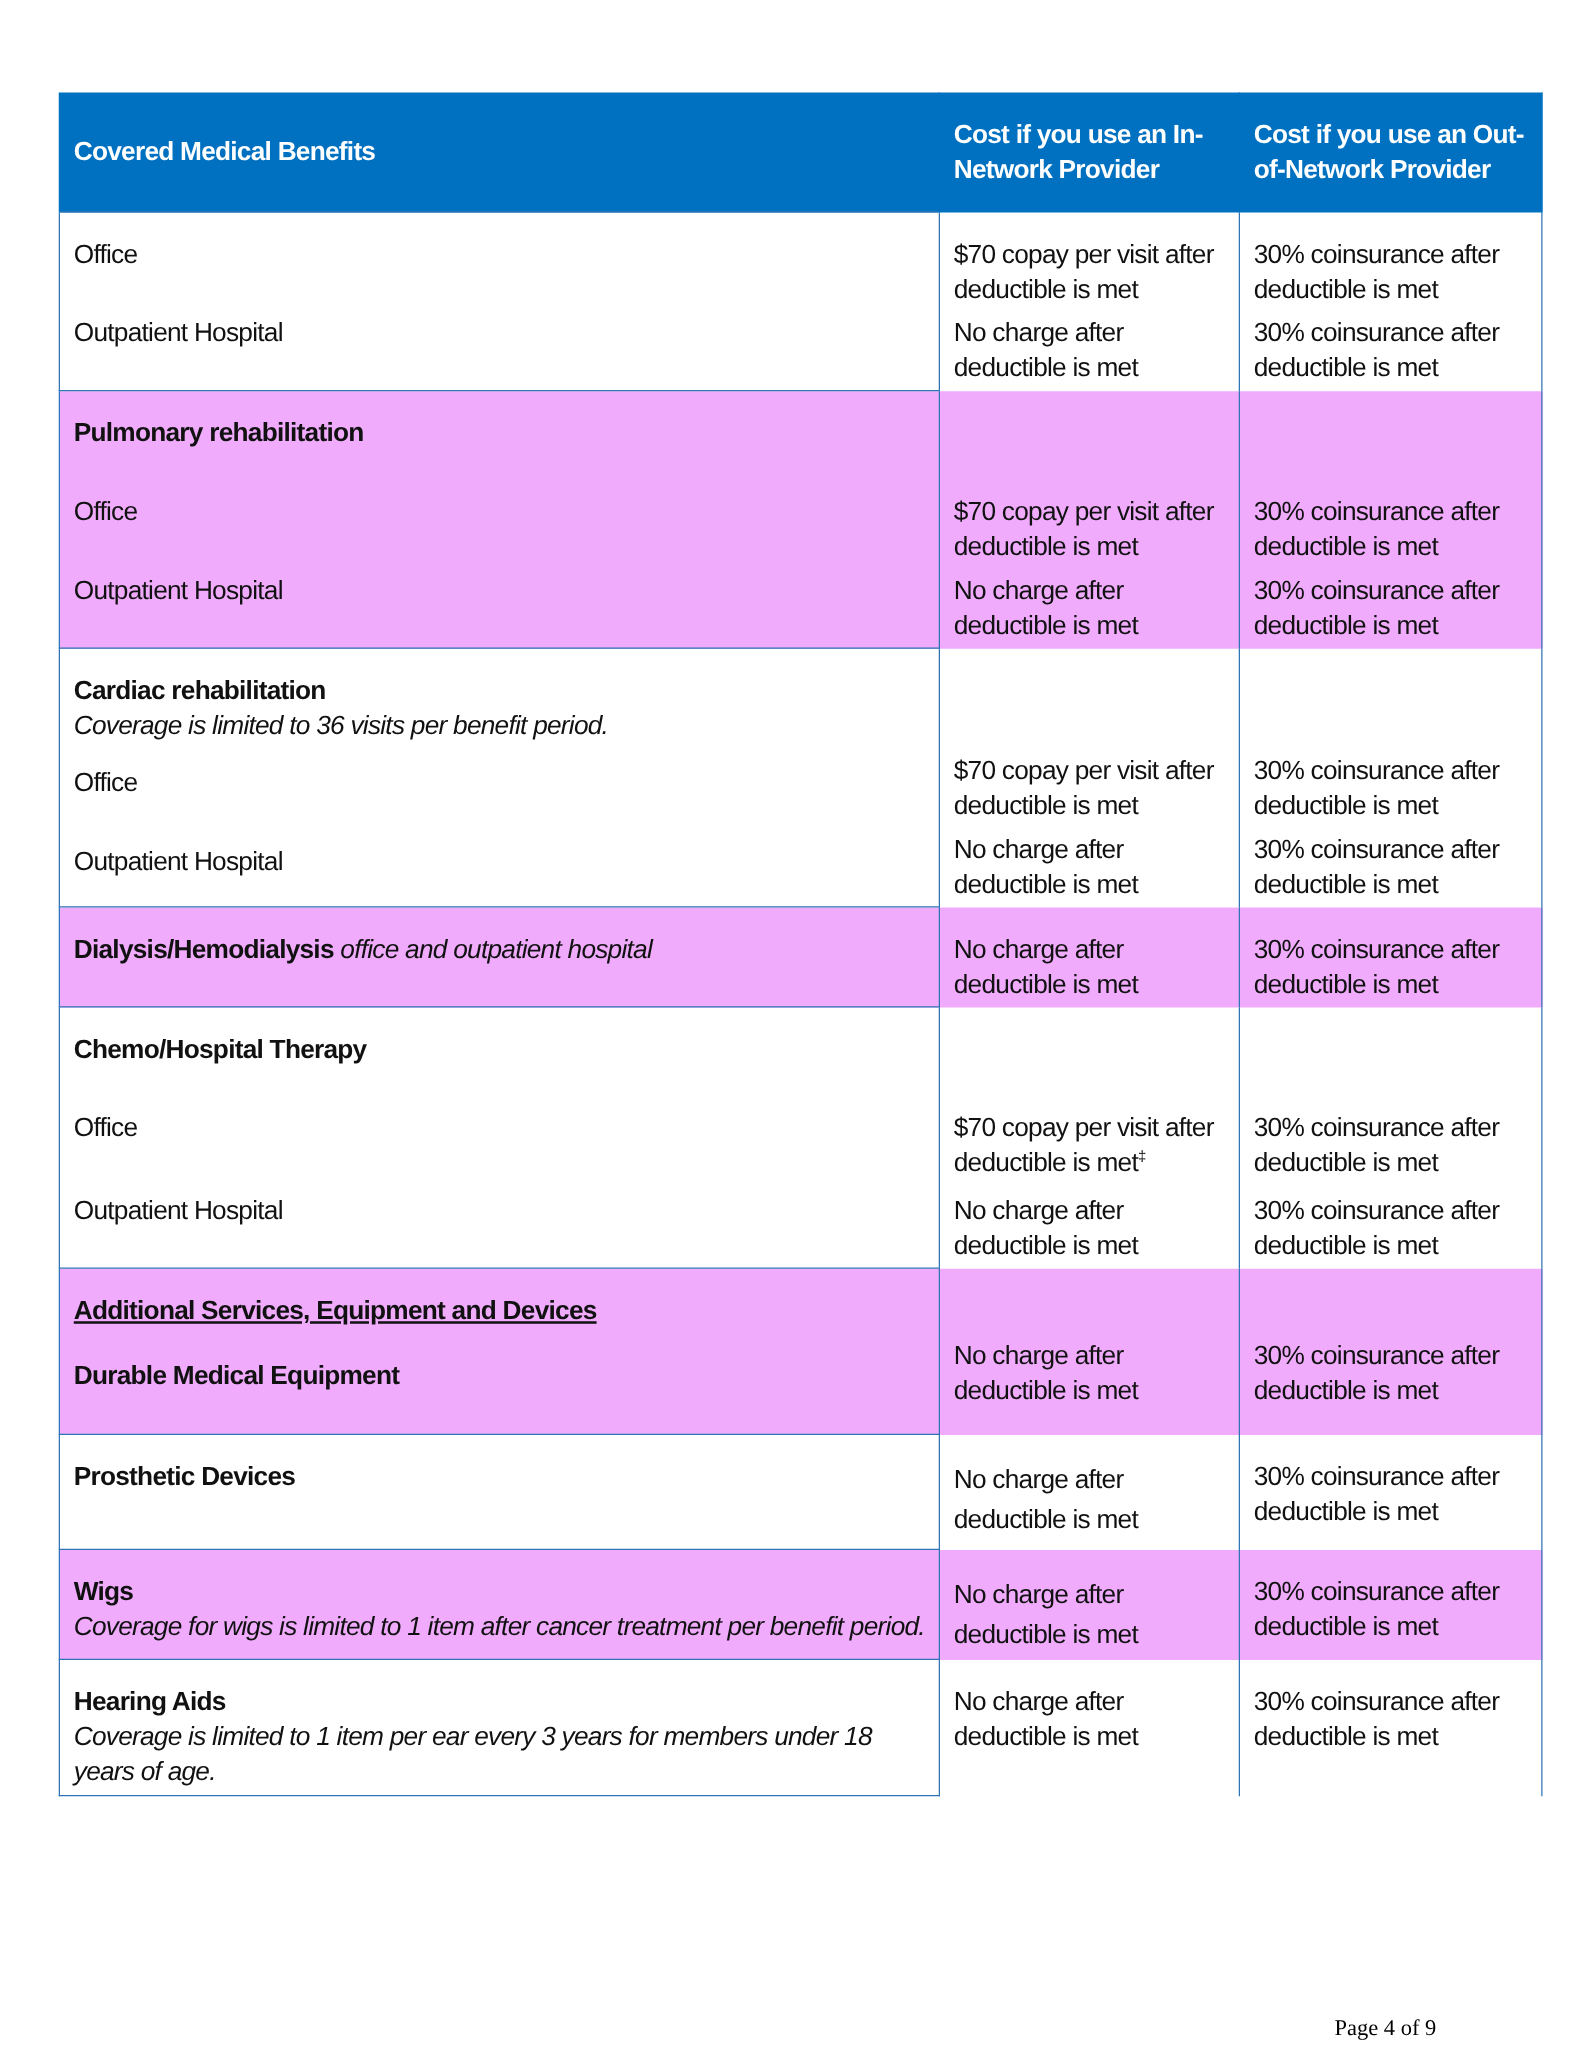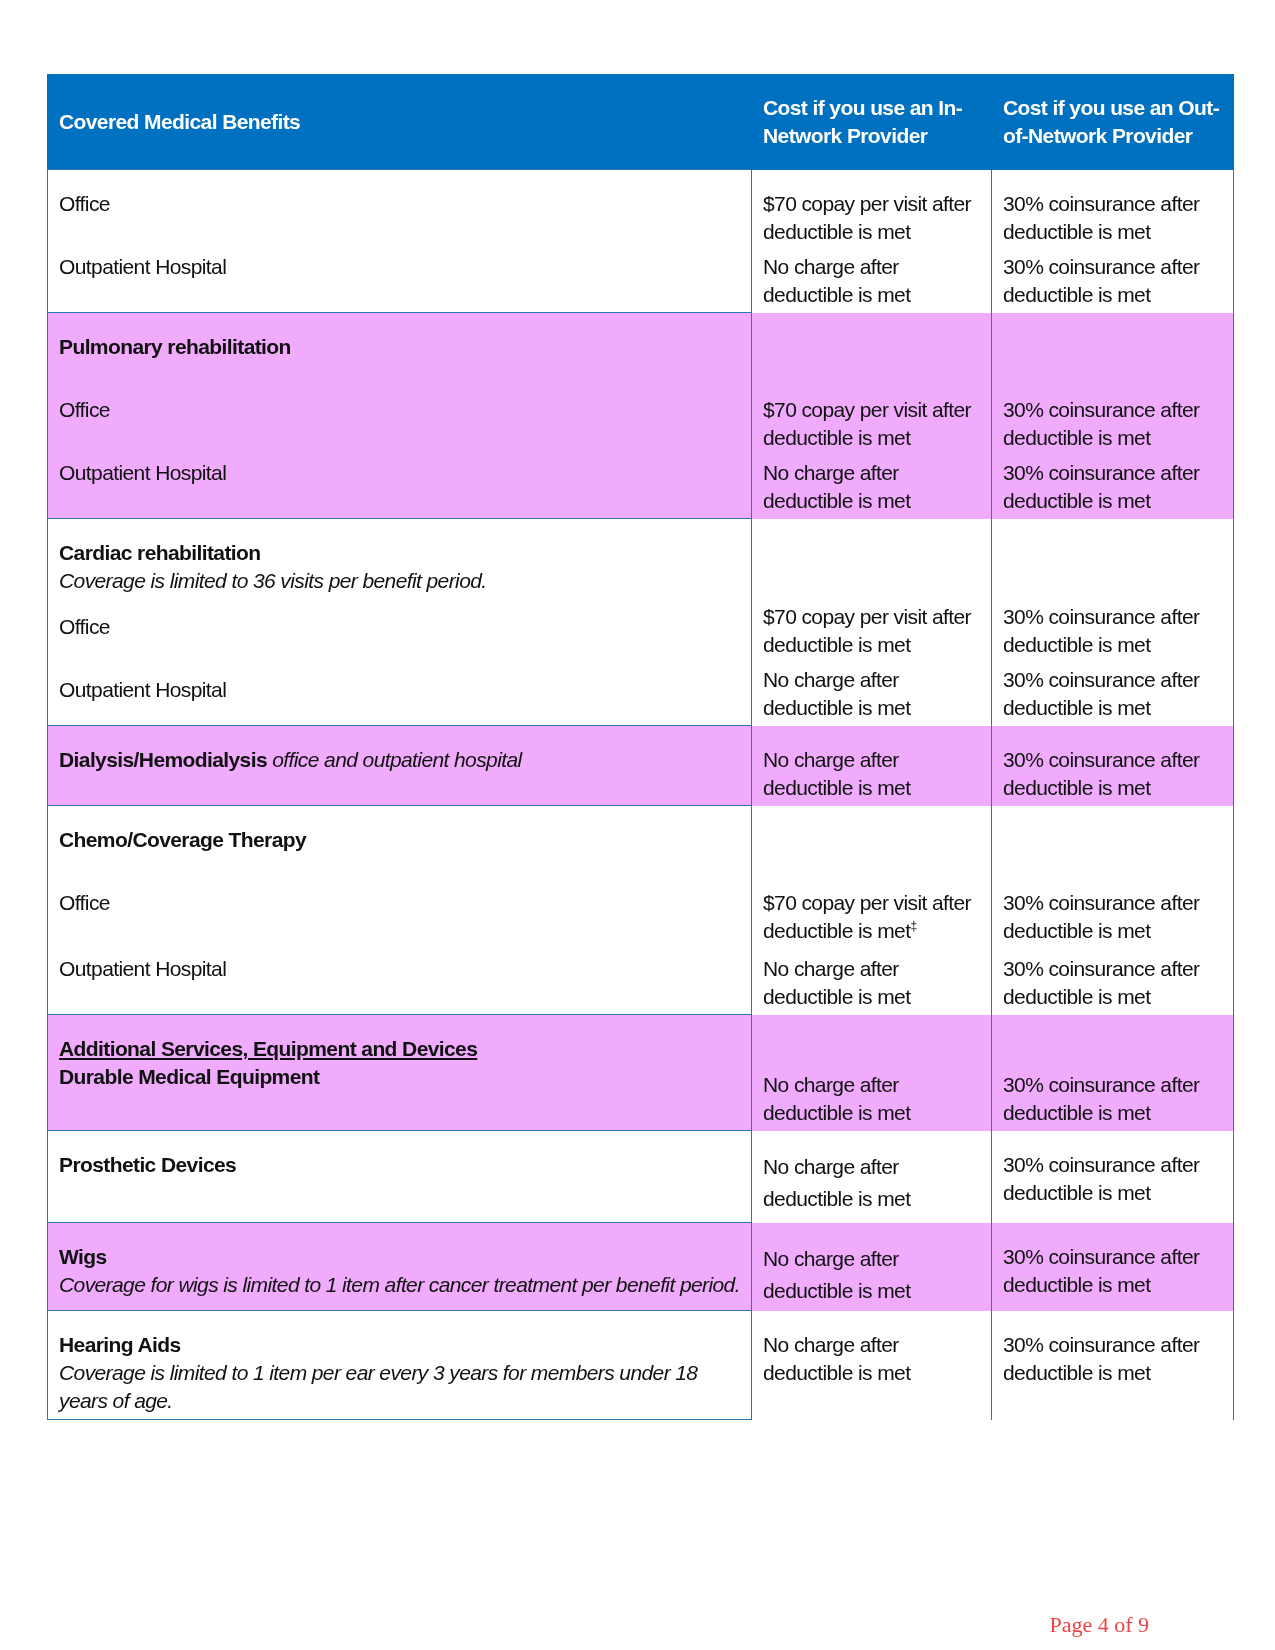--- a/index.html
+++ b/index.html
@@ -28,21 +28,21 @@
   tr.shade td { background: #f0abfc; }
   tr.row-group td { border-top: 1.5px solid #2e75b6; border-bottom: 1.5px solid #2e75b6; }
   .line { display: block; min-height: 28px; }
   .gap { display: block; height: 35px; }
   .bold { font-weight: bold; }
   .ital { font-style: italic; }
   .under { text-decoration: underline; font-weight: bold; }
   sup { font-size: 12px; line-height: 0; vertical-align: super; }
   .footer {
     position: absolute; right: 126px; top: 1612px;
-    font-family: "Liberation Serif", serif; font-size: 22px; color: #ef4444; margin-left: 28px;
+    font-family: "Liberation Serif", serif; font-size: 18px; color: #000000; margin-left: 28px;
   }
 </style>
 </head>
 <body>
 
 <div class="page">
 <table class="benefits">
   <colgroup>
         <col class="c1">
         <col class="c2">
@@ -120,21 +120,21 @@
       <td class="c2">
         <span class="line">No charge after deductible is met</span>
       </td>
       <td class="c3">
         <span class="line">30% coinsurance after deductible is met</span>
       </td>
     </tr>
 
     <tr class="row-group">
       <td class="c1">
-        <span class="line bold">Chemo/Coverage Therapy</span>
+        <span class="line bold">Chemo/Hospital Therapy</span>
         <span class="gap"></span>
         <span class="line">Office</span>
         <span class="gap" style="height:38px"></span>
         <span class="line">Outpatient Hospital</span>
       </td>
       <td class="c2">
         <span class="line" style="height:63px"></span>
         <span class="line" style="height:66px"><span>$70 copay per visit after deductible is met</span><sup>‡</sup></span>
         <span class="line">No charge after deductible is met</span>
       </td>
@@ -142,21 +142,21 @@
         <span class="line" style="height:63px"></span>
         <span class="line" style="height:66px">30% coinsurance after deductible is met</span>
         <span class="line">30% coinsurance after deductible is met</span>
       </td>
     </tr>
 
 
 
     <tr class="row-group shade">
       <td class="c1">
-        <span class="line under" style="margin-bottom:0">Additional Services, Equipment and Devices</span>
+        <span class="line under" style="margin-bottom:24px">Additional Services, Equipment and Devices</span>
         <span class="line bold" style="height:56px">Durable Medical Equipment</span>
       </td>
       <td class="c2">
         <span class="line" style="height:36px"></span>
         <span class="line">No charge after deductible is met</span>
       </td>
       <td class="c3">
         <span class="line" style="height:36px"></span>
         <span class="line">30% coinsurance after deductible is met</span>
       </td>

